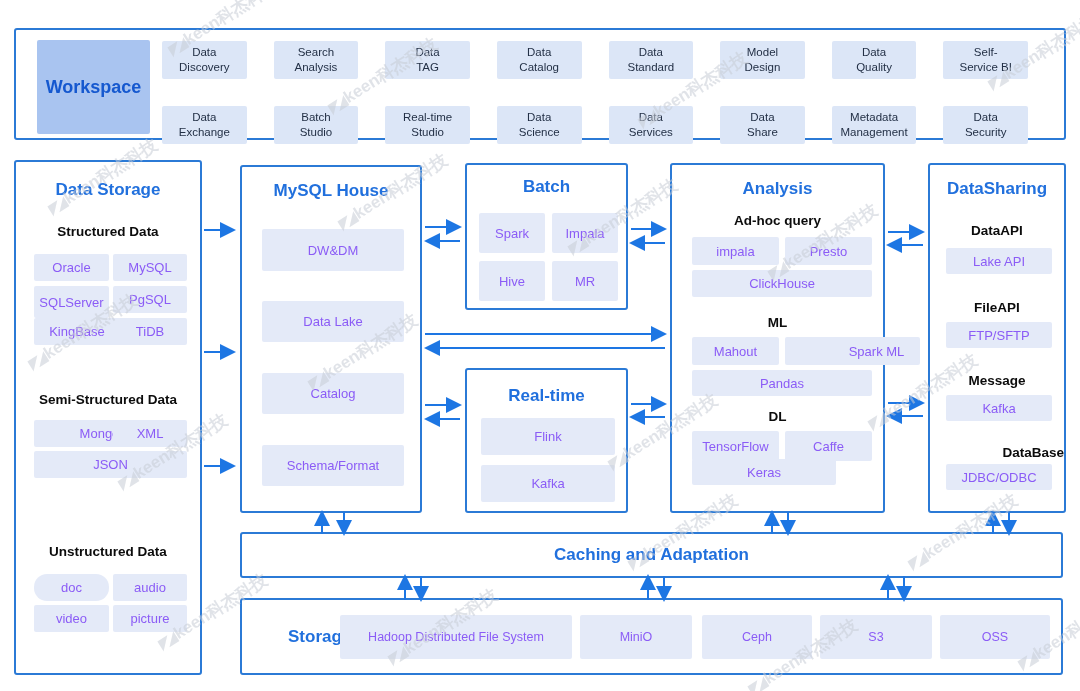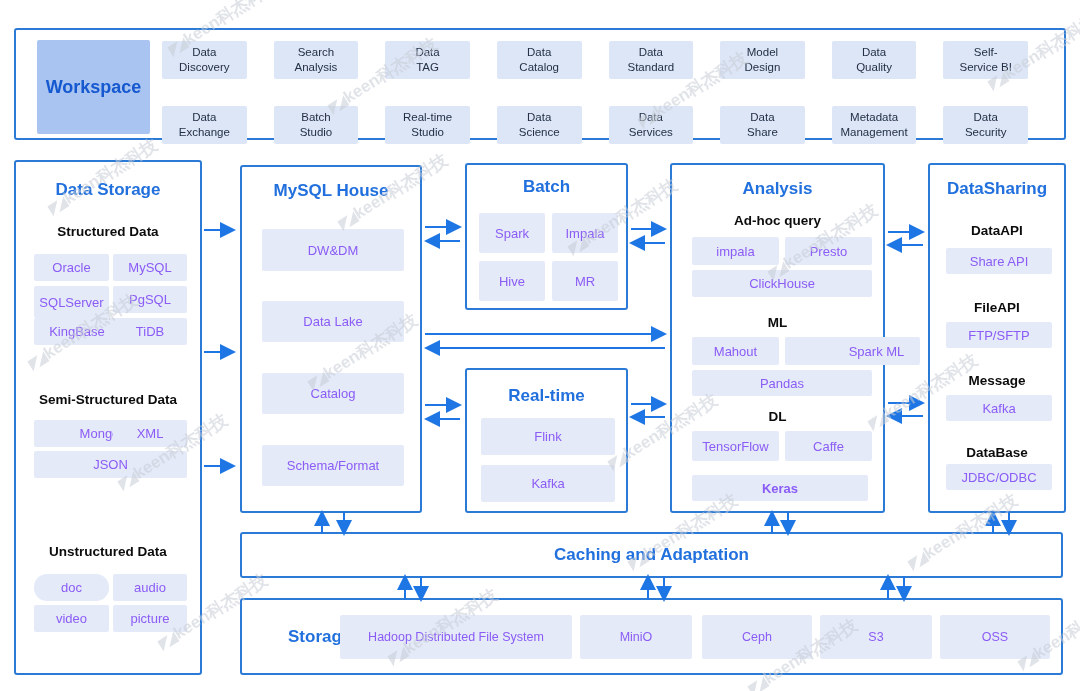--- a/index.html
+++ b/index.html
@@ -115,32 +115,32 @@
     <div class="chip" style="left:20px;top:72px;width:87px;height:28px;">impala</div>
     <div class="chip" style="left:113px;top:72px;width:87px;height:28px;">Presto</div>
     <div class="chip" style="left:20px;top:105px;width:180px;height:27px;">ClickHouse</div>
     <div class="hdr" style="top:150px;">ML</div>
     <div class="chip" style="left:20px;top:172px;width:87px;height:28px;">Mahout</div>
     <div class="chip" style="left:113px;top:172px;width:87px;height:28px;padding-left:48px;">Spark ML</div>
     <div class="chip" style="left:20px;top:205px;width:180px;height:26px;">Pandas</div>
     <div class="hdr" style="top:244px;">DL</div>
     <div class="chip" style="left:20px;top:266px;width:87px;height:30px;">TensorFlow</div>
     <div class="chip" style="left:113px;top:266px;width:87px;height:30px;">Caffe</div>
-    <div class="chip" style="left:20px;top:310px;width:176px;height:26px;font-weight:bold;">Keras</div>
+    <div class="chip" style="left:20px;top:294px;width:144px;height:26px;">Keras</div>
   </div>
 
   <div class="panel" style="left:928px;top:163px;width:138px;height:350px;">
     <div class="title" style="top:14px;">DataSharing</div>
     <div class="hdr" style="top:58px;">DataAPI</div>
-    <div class="chip" style="left:16px;top:83px;width:106px;height:26px;">Share API</div>
+    <div class="chip" style="left:16px;top:83px;width:106px;height:26px;">Lake API</div>
     <div class="hdr" style="top:135px;">FileAPI</div>
     <div class="chip" style="left:16px;top:157px;width:106px;height:26px;">FTP/SFTP</div>
     <div class="hdr" style="top:208px;">Message</div>
     <div class="chip" style="left:16px;top:230px;width:106px;height:26px;">Kafka</div>
-    <div class="hdr" style="top:280px;">DataBase</div>
+    <div class="hdr" style="top:280px;text-align:right;">DataBase</div>
     <div class="chip" style="left:16px;top:299px;width:106px;height:26px;">JDBC/ODBC</div>
   </div>
 
   <div class="panel" style="left:240px;top:532px;width:823px;height:46px;display:flex;align-items:center;justify-content:center;">
     <span style="color:var(--accent);font-weight:bold;font-size:17px;">Caching and Adaptation</span>
   </div>
 
   <div class="panel" style="left:240px;top:598px;width:823px;height:77px;">
     <div style="position:absolute;left:46px;top:0;height:73px;display:flex;align-items:center;color:var(--accent);font-weight:bold;font-size:17px;">Storage</div>
     <div class="chip" style="left:98px;top:15px;width:232px;height:44px;font-size:12.5px;">Hadoop Distributed File System</div>

